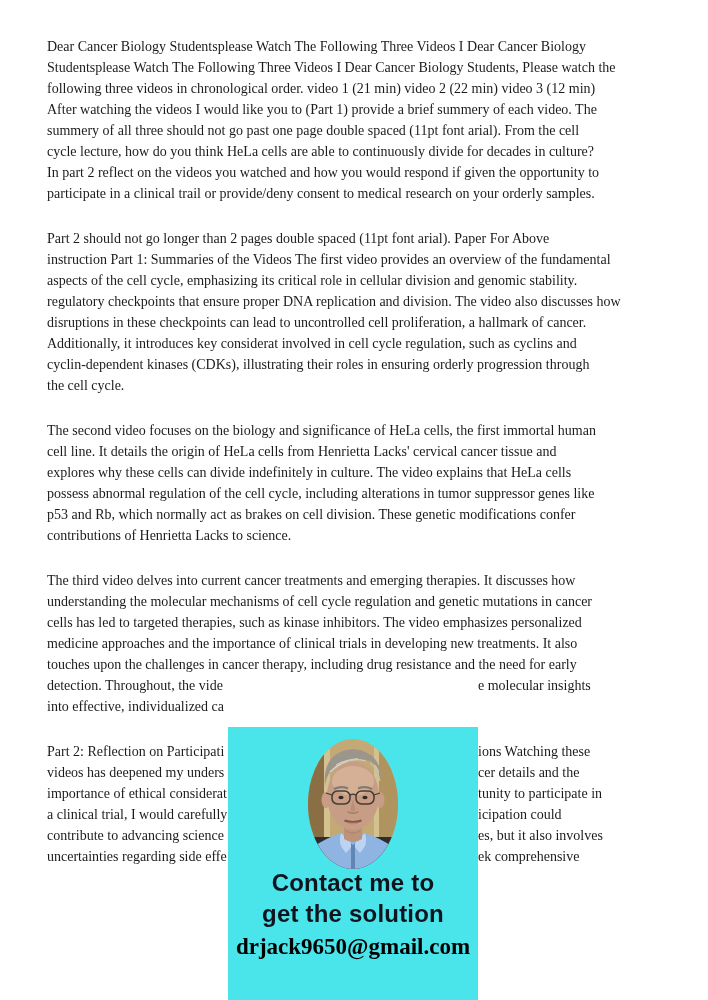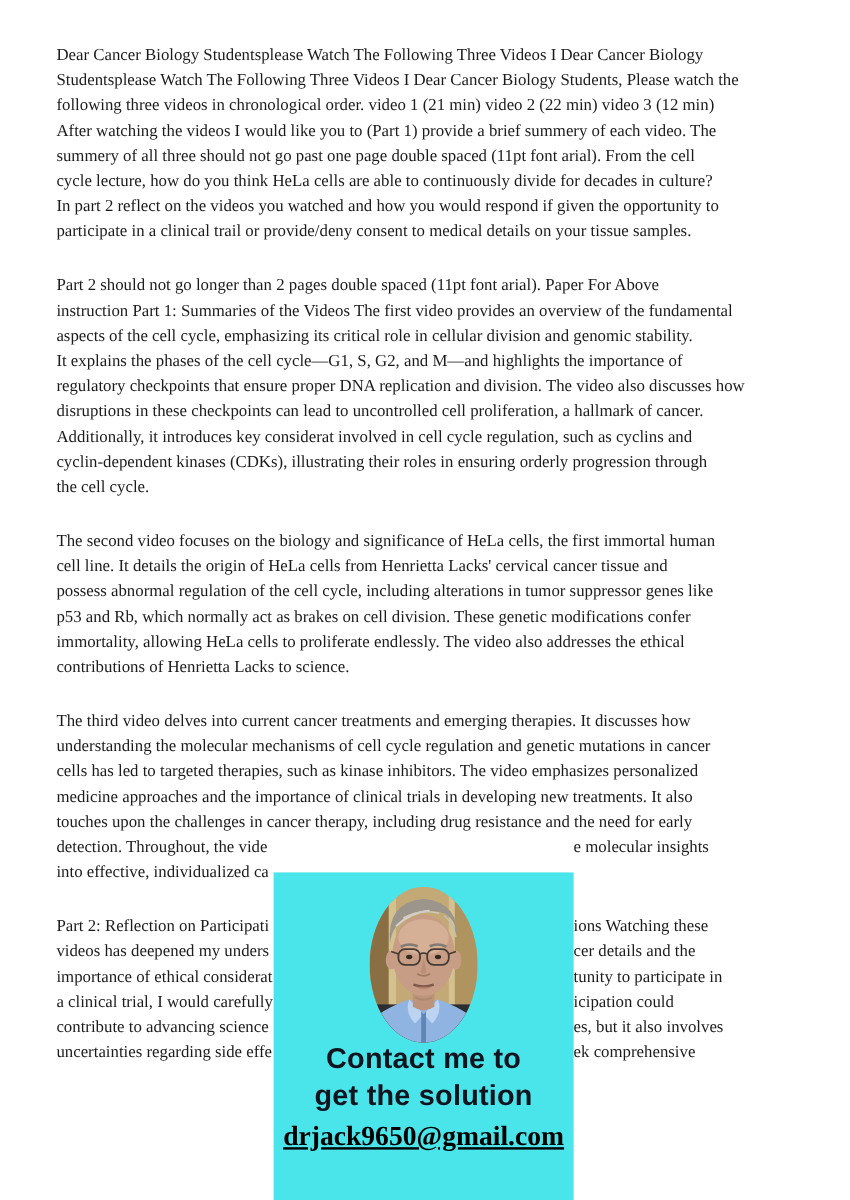--- a/index.html
+++ b/index.html
@@ -54,56 +54,54 @@
     letter-spacing:0.2px;
   }
   .ad-email{
     position:absolute;
     left:0;top:206px;width:100%;
     font-family:"Liberation Serif","DejaVu Serif",serif;
     font-weight:bold;
     font-size:23px;
     line-height:28px;
     color:#000000;
-    text-decoration:underline;
   }
 </style>
 </head>
 <body>
 
 <div class="page">
 
   <div class="text-col">
       <div class="para">
         <div class="line">Dear Cancer Biology Studentsplease Watch The Following Three Videos I Dear Cancer Biology</div>
         <div class="line">Studentsplease Watch The Following Three Videos I Dear Cancer Biology Students, Please watch the</div>
         <div class="line">following three videos in chronological order. video 1 (21 min) video 2 (22 min) video 3 (12 min)</div>
         <div class="line">After watching the videos I would like you to (Part 1) provide a brief summery of each video. The</div>
         <div class="line">summery of all three should not go past one page double spaced (11pt font arial). From the cell</div>
         <div class="line">cycle lecture, how do you think HeLa cells are able to continuously divide for decades in culture?</div>
         <div class="line">In part 2 reflect on the videos you watched and how you would respond if given the opportunity to</div>
-        <div class="line">participate in a clinical trail or provide/deny consent to medical details on your tissue samples.</div>
+        <div class="line">participate in a clinical trail or provide/deny consent to medical research on your orderly samples.</div>
       </div>
       <div class="para">
         <div class="line">Part 2 should not go longer than 2 pages double spaced (11pt font arial). Paper For Above</div>
         <div class="line">instruction Part 1: Summaries of the Videos The first video provides an overview of the fundamental</div>
         <div class="line">aspects of the cell cycle, emphasizing its critical role in cellular division and genomic stability.</div>
-        <div class="line">It explains the phases of the cell cycle—G1, S, G2, and M—and highlights the importance of</div>
         <div class="line">regulatory checkpoints that ensure proper DNA replication and division. The video also discusses how</div>
         <div class="line">disruptions in these checkpoints can lead to uncontrolled cell proliferation, a hallmark of cancer.</div>
         <div class="line">Additionally, it introduces key considerat involved in cell cycle regulation, such as cyclins and</div>
         <div class="line">cyclin-dependent kinases (CDKs), illustrating their roles in ensuring orderly progression through</div>
         <div class="line">the cell cycle.</div>
       </div>
       <div class="para">
         <div class="line">The second video focuses on the biology and significance of HeLa cells, the first immortal human</div>
         <div class="line">cell line. It details the origin of HeLa cells from Henrietta Lacks' cervical cancer tissue and</div>
+        <div class="line">explores why these cells can divide indefinitely in culture. The video explains that HeLa cells</div>
         <div class="line">possess abnormal regulation of the cell cycle, including alterations in tumor suppressor genes like</div>
         <div class="line">p53 and Rb, which normally act as brakes on cell division. These genetic modifications confer</div>
-        <div class="line">immortality, allowing HeLa cells to proliferate endlessly. The video also addresses the ethical</div>
         <div class="line">contributions of Henrietta Lacks to science.</div>
       </div>
       <div class="para">
         <div class="line">The third video delves into current cancer treatments and emerging therapies. It discusses how</div>
         <div class="line">understanding the molecular mechanisms of cell cycle regulation and genetic mutations in cancer</div>
         <div class="line">cells has led to targeted therapies, such as kinase inhibitors. The video emphasizes personalized</div>
         <div class="line">medicine approaches and the importance of clinical trials in developing new treatments. It also</div>
         <div class="line">touches upon the challenges in cancer therapy, including drug resistance and the need for early</div>
         <div class="line"><span>detection. Throughout, the vide</span><span class="frag-right">e molecular insights</span></div>
         <div class="line"><span>into effective, individualized ca</span><span class="frag-right"></span></div>

